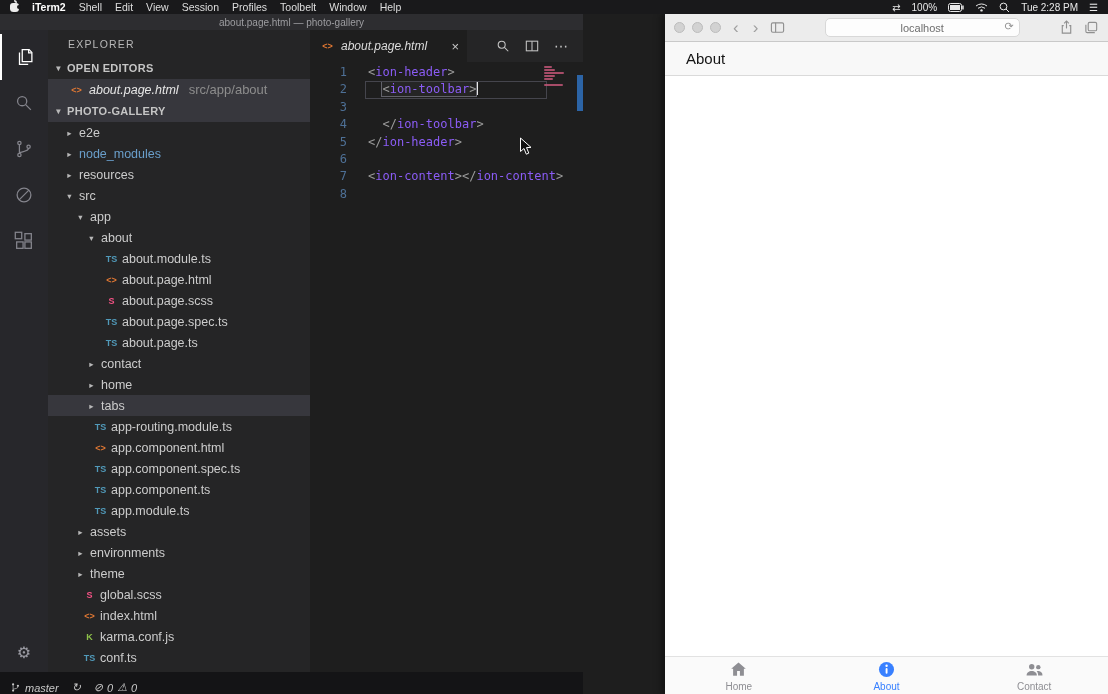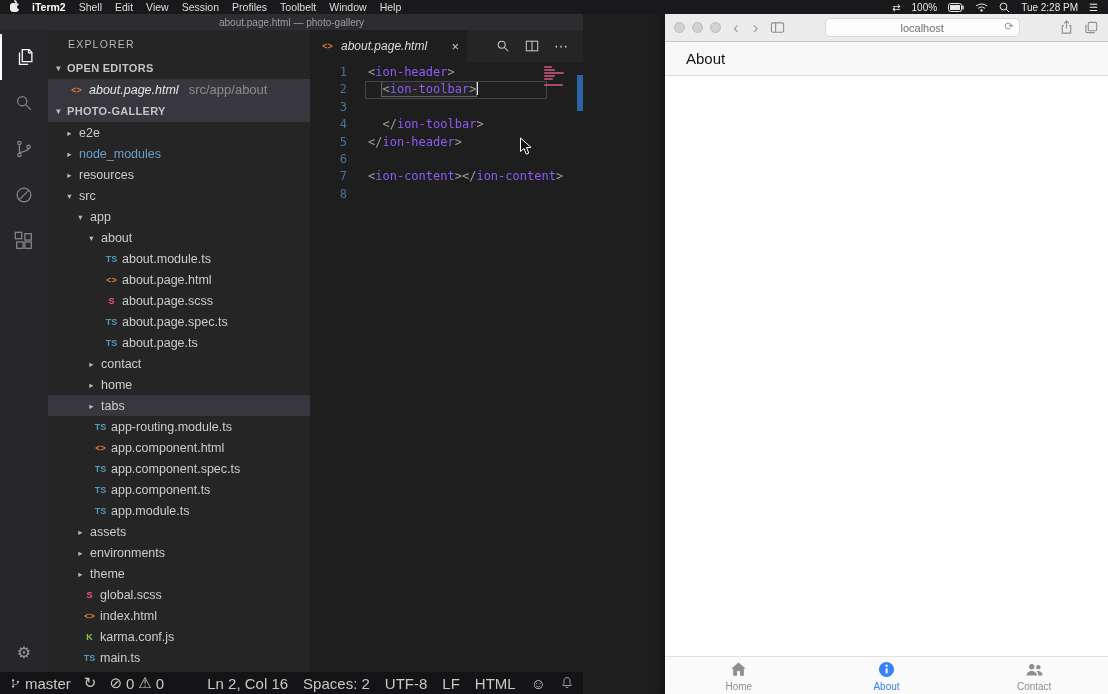--- a/index.html
+++ b/index.html
@@ -65,22 +65,22 @@
   .tok-t{color:#eaeaea;}
   .tok-w{color:#d4d4d4;}
   .code-line.current::after{content:'';position:absolute;left:55px;right:36px;top:0;bottom:0;
     border:1px solid #45454d;pointer-events:none;}
   .tagbox{outline:1px solid #62626a;background:rgba(255,255,255,0.03);}
   .caret{display:inline-block;width:2px;height:13px;background:#e8e8e8;vertical-align:-2px;}
   .minimap{position:absolute;top:4px;right:17px;width:22px;display:flex;flex-direction:column;gap:1px;}
   .mm{height:2px;background:#c05575;opacity:.85;border-radius:1px;}
   .scroll-decor{position:absolute;top:13px;right:0;width:6px;height:36px;background:#2e6cb5;opacity:.9;}
 
-  .statusbar{height:22px;background:#141416;display:flex;align-items:center;gap:13px;
-    padding:0 10px;color:#c8c8c8;font-size:15px;flex:none;}
+  .statusbar{height:22px;background:#141416;display:flex;align-items:flex-end;gap:13px;
+    padding:0 10px;color:#c8c8c8;font-size:11px;flex:none;font-style:italic;}
   .sb-item{display:flex;align-items:center;gap:4px;}
   .sb-item svg{display:block;}
   .sb-right{margin-left:auto;display:flex;align-items:center;gap:15px;}
 
   
   .safari{position:absolute;left:665px;top:14px;width:443px;height:680px;background:#ffffff;
     display:flex;flex-direction:column;box-shadow:-3px 0 8px rgba(0,0,0,.45);}
   .saf-toolbar{height:28px;background:#ececec;border-bottom:1px solid #c9c9c9;
     display:flex;align-items:center;padding:0 9px;gap:10px;flex:none;}
   .lights{display:flex;gap:7px;flex:none;}
@@ -318,21 +318,21 @@
             <span class="tlabel">index.html</span>
           </div>
           <div class="tree-row" style="padding-left: 26px;">
             <span class="fspace"></span>
             <span class="ficon" style="color: rgb(141, 193, 73);">K</span>
             <span class="tlabel">karma.conf.js</span>
           </div>
           <div class="tree-row" style="padding-left: 26px;">
             <span class="fspace"></span>
             <span class="ficon" style="color: rgb(81, 154, 186);">TS</span>
-            <span class="tlabel">main.ts</span>
+            <span class="tlabel">conf.ts</span>
           </div>
         </div>
     </div>
 
     <div class="editor-col">
       <div class="tabstrip">
         <div class="tab">
           <span class="ficon" style="color:#e37933">&lt;&gt;</span>
           <span class="tab-title">about.page.html</span>
           <span class="tab-close">×</span>
@@ -415,32 +415,20 @@
         </span>
       <span>master</span>
     </span>
     <span class="sb-item">↻</span>
     <span class="sb-item">
       <span>⊘</span>
       <span>0</span>
       <span>⚠︎</span>
       <span>0</span>
     </span>
-    <span class="sb-right">
-      <span>Ln 2, Col 16</span>
-      <span>Spaces: 2</span>
-      <span>UTF-8</span>
-      <span>LF</span>
-      <span>HTML</span>
-      <span>☺︎</span>
-      <span><svg viewBox="0 0 16 16" width="12" height="13">
-            <path d="M8 1.5c-2.6 0-4 1.9-4 4.5v3L2.5 11v1h11v-1L12 9V6c0-2.6-1.4-4.5-4-4.5z" fill="none" stroke="currentColor"></path>
-            <path d="M6.5 13.5a1.5 1.5 0 0 0 3 0" fill="none" stroke="currentColor"></path>
-          </svg></span>
-    </span>
   </div>
 </div>
 
 <div class="safari">
   <div class="saf-toolbar">
     <div class="lights">
       <span class="light"></span>
       <span class="light"></span>
       <span class="light"></span>
     </div>

